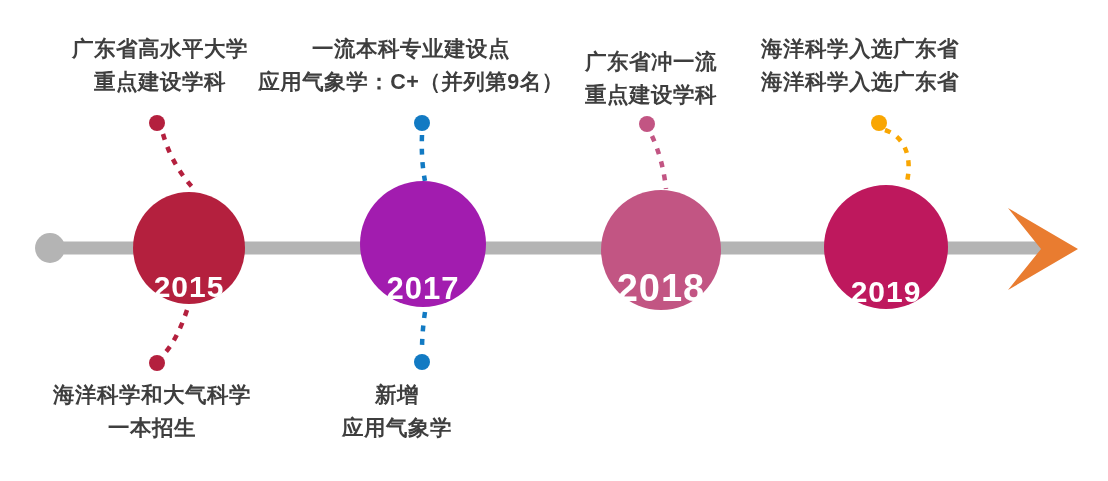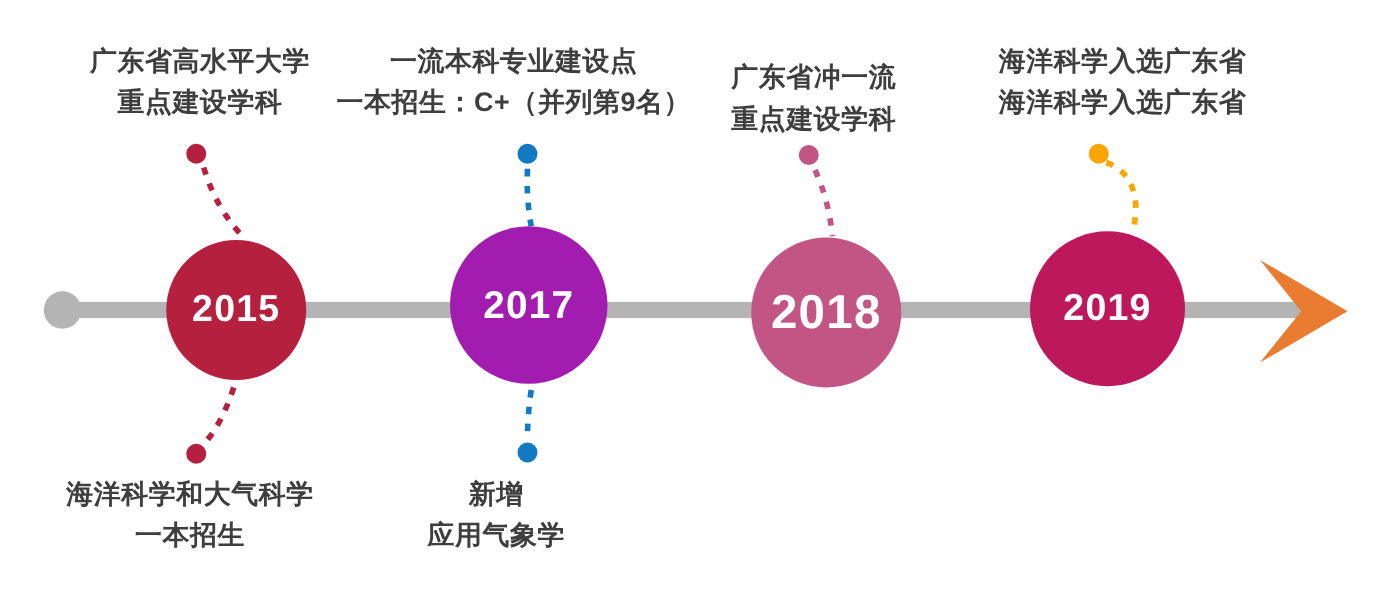--- a/index.html
+++ b/index.html
@@ -19,21 +19,21 @@
     font-size:21.5px;
     font-weight:bold;
     line-height:33px;
     white-space:nowrap;
     letter-spacing:0.5px;
   }
   .node{
     position:absolute;
     border-radius:50%;
     display:flex;
-    align-items:center;
+    align-items:flex-end;
     justify-content:center;
     color:#ffffff;
     font-weight:bold;
     letter-spacing:1px;
   }
   .n2015{left:133px;top:192px;width:112px;height:112px;background:#b4203e;font-size:30px;}
   .n2017{left:360px;top:181px;width:126px;height:126px;background:#a21caf;font-size:31px;}
   .n2018{left:601px;top:190px;width:120px;height:120px;background:#c25583;font-size:38px;}
   .n2019{left:824px;top:185px;width:124px;height:124px;background:#be185d;font-size:30px;}
   .connector{fill:none;stroke-width:4.5;stroke-dasharray:6 7.5;}
@@ -73,29 +73,29 @@
     <circle class="f-yellow" cx="879" cy="123" r="8"></circle>
   </svg>
 
   <div class="label" style="left:160px;top:33px;">
     <div>广东省高水平大学</div>
     <div>重点建设学科</div>
   </div>
 
   <div class="label" style="left:411px;top:33px;">
     <div>一流本科专业建设点</div>
-    <div>一本招生：C+（并列第9名）</div>
+    <div>应用气象学：C+（并列第9名）</div>
   </div>
 
   <div class="label" style="left:651px;top:46px;">
     <div>广东省冲一流</div>
     <div>重点建设学科</div>
   </div>
 
-  <div class="label" style="left:860px;top:33px;margin-left:38px;">
+  <div class="label" style="left:860px;top:33px;">
     <div>海洋科学入选广东省</div>
     <div>海洋科学入选广东省</div>
   </div>
 
   <div class="node n2015">
     <span>2015</span>
   </div>
   <div class="node n2017">
     <span>2017</span>
   </div>

